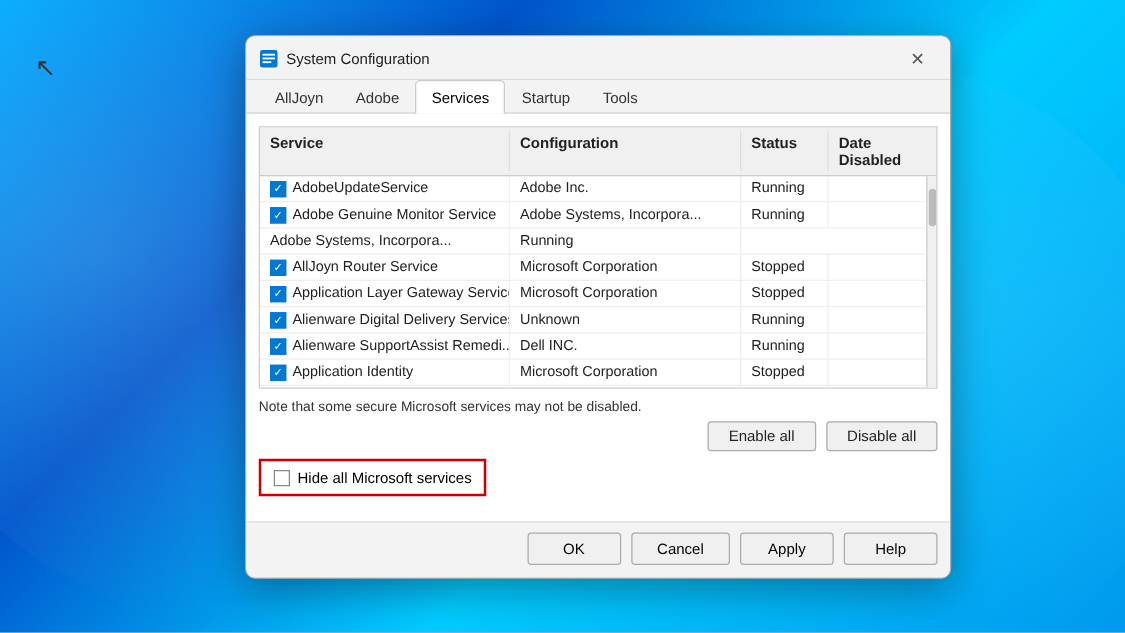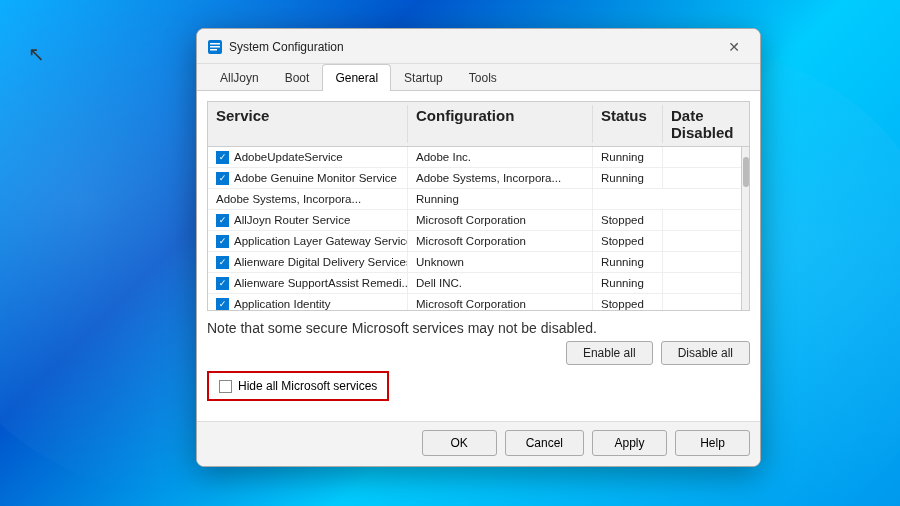--- a/index.html
+++ b/index.html
@@ -153,21 +153,21 @@
     .table-header {
       display: grid;
       grid-template-columns: 200px 185px 70px 1fr;
       background: #f0f0f0;
       border-bottom: 1px solid #ccc;
       padding: 3px 0;
     }
 
     .th {
       padding: 2px 8px;
-      font-size: 15px;
+      font-size: 12px;
       font-weight: 600;
       color: #222;
       border-right: 1px solid #ddd;
     }
     .th:last-child { border-right: none; }
 
     .table-body {
       overflow-y: auto;
       height: 183px;
     }
@@ -243,21 +243,21 @@
 
     .scrollbar-thumb {
       width: 6px;
       height: 30px;
       background: #bbb;
       border-radius: 3px;
       margin-top: 10px;
     }
 
     .note-row {
-      font-size: 14px;
+      font-size: 11px;
       color: #333;
       padding: 3px 0 5px 0;
     }
 
     .enable-disable-row {
       display: flex;
       justify-content: flex-end;
       gap: 8px;
       margin-bottom: 6px;
     }
@@ -329,22 +329,22 @@
           <rect x="3" y="10" width="7" height="1.5" fill="white"></rect>
         </svg>
       </div>
       <span class="title-text">System Configuration</span>
     </div>
     <div class="title-close">✕</div>
   </div>
 
   <div class="tab-bar">
     <div class="tab">AllJoyn</div>
-    <div class="tab">Boot</div>
-    <div class="tab active">General</div>
+    <div class="tab">Adobe</div>
+    <div class="tab active">Services</div>
     <div class="tab">Startup</div>
     <div class="tab">Tools</div>
   </div>
 
   <div class="content-area">
     <div class="services-table-wrapper">
       <div class="table-header">
         <div class="th">Service</div>
         <div class="th">Configuration</div>
         <div class="th">Status</div>

